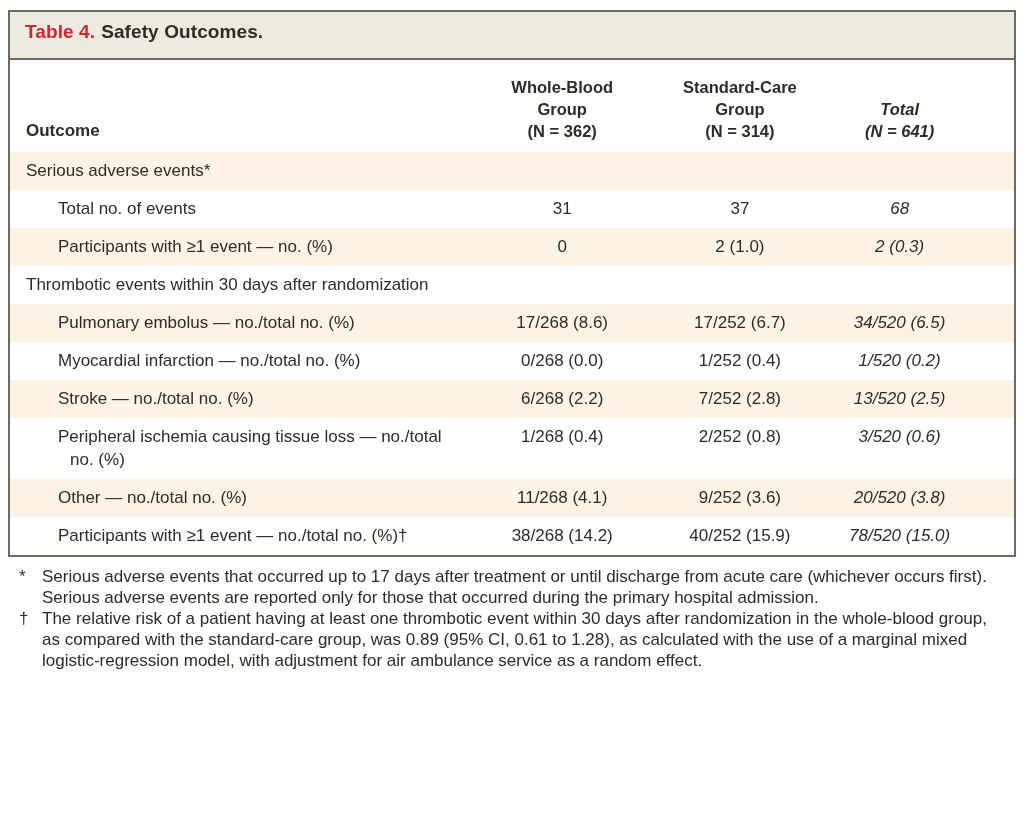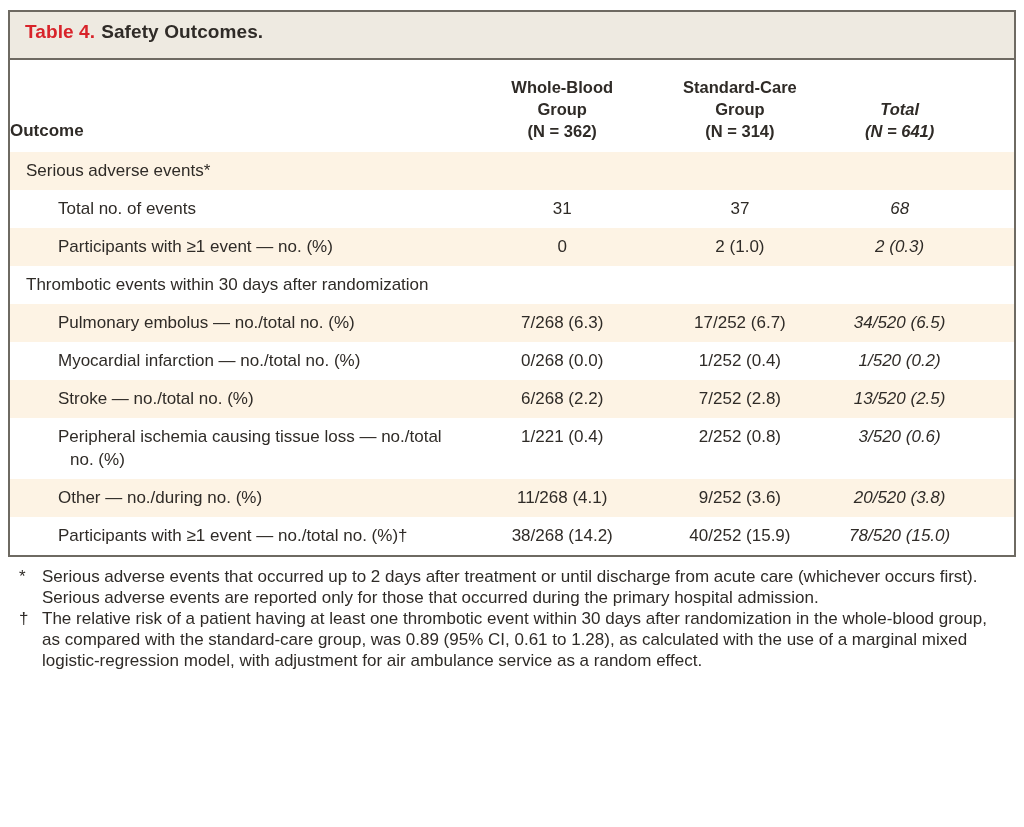--- a/index.html
+++ b/index.html
@@ -27,21 +27,21 @@
   .title-label{color:var(--accent-red);}
   .title-text{color:var(--text);margin-left:6px;}
 
   table{width:100%;border-collapse:collapse;table-layout:fixed;}
   th,td{vertical-align:top;}
   thead th{
     vertical-align:bottom;
     font-size:16.5px;font-weight:bold;line-height:22px;
     padding:16px 0 10px 0;text-align:center;
   }
-  thead th.outcome-th{text-align:left;padding-left:0;font-size:17px;}
+  thead th.outcome-th{text-align:left;padding-left:16px;font-size:17px;}
   .hline{display:block;}
   .c2{padding-right:16px;}
   .c3{padding-right:48px;font-style:italic;}
 
   tbody td{
     font-size:17px;line-height:23px;
     padding:7px 0 8px 0;
   }
   tbody tr:nth-child(odd){background:var(--row-stripe-bg);}
   td.val{text-align:center;white-space:nowrap;}
@@ -120,21 +120,21 @@
               <span class="section-label">Thrombotic events within 30 days after randomization</span>
             </td>
           <td class="val"></td>
           <td class="val c2"></td>
           <td class="val c3"></td>
         </tr>
         <tr>
           <td>
               <span class="sub-label">Pulmonary embolus — no./total no. (%)</span>
             </td>
-          <td class="val">7/268 (6.3)</td>
+          <td class="val">17/268 (8.6)</td>
           <td class="val c2">17/252 (6.7)</td>
           <td class="val c3">34/520 (6.5)</td>
         </tr>
         <tr>
           <td>
               <span class="sub-label">Myocardial infarction — no./total no. (%)</span>
             </td>
           <td class="val">0/268 (0.0)</td>
           <td class="val c2">1/252 (0.4)</td>
           <td class="val c3">1/520 (0.2)</td>
@@ -144,46 +144,46 @@
               <span class="sub-label">Stroke — no./total no. (%)</span>
             </td>
           <td class="val">6/268 (2.2)</td>
           <td class="val c2">7/252 (2.8)</td>
           <td class="val c3">13/520 (2.5)</td>
         </tr>
         <tr>
           <td>
               <span class="sub-label">Peripheral ischemia causing tissue loss — no./total no. (%)</span>
             </td>
-          <td class="val">1/221 (0.4)</td>
+          <td class="val">1/268 (0.4)</td>
           <td class="val c2">2/252 (0.8)</td>
           <td class="val c3">3/520 (0.6)</td>
         </tr>
         <tr>
           <td>
-              <span class="sub-label">Other — no./during no. (%)</span>
+              <span class="sub-label">Other — no./total no. (%)</span>
             </td>
           <td class="val">11/268 (4.1)</td>
           <td class="val c2">9/252 (3.6)</td>
           <td class="val c3">20/520 (3.8)</td>
         </tr>
         <tr>
           <td>
               <span class="sub-label">Participants with ≥1 event — no./total no. (%)†</span>
             </td>
           <td class="val">38/268 (14.2)</td>
           <td class="val c2">40/252 (15.9)</td>
           <td class="val c3">78/520 (15.0)</td>
         </tr>
       </tbody>
     </table>
   </div>
 
   <div class="footnotes">
     <div class="footnote">
-      <span class="fn-marker">*</span><span>Serious adverse events that occurred up to 2 days after treatment or until discharge from acute care (whichever occurs first). Serious adverse events are reported only for those that occurred during the primary hospital admission.</span>
+      <span class="fn-marker">*</span><span>Serious adverse events that occurred up to 17 days after treatment or until discharge from acute care (whichever occurs first). Serious adverse events are reported only for those that occurred during the primary hospital admission.</span>
     </div>
     <div class="footnote">
       <span class="fn-marker">†</span><span>The relative risk of a patient having at least one thrombotic event within 30 days after randomization in the whole-blood group, as compared with the standard-care group, was 0.89 (95% CI, 0.61 to 1.28), as calculated with the use of a marginal mixed logistic-regression model, with adjustment for air ambulance service as a random effect.</span>
     </div>
   </div>
 
 </div>
 
 </body></html>

